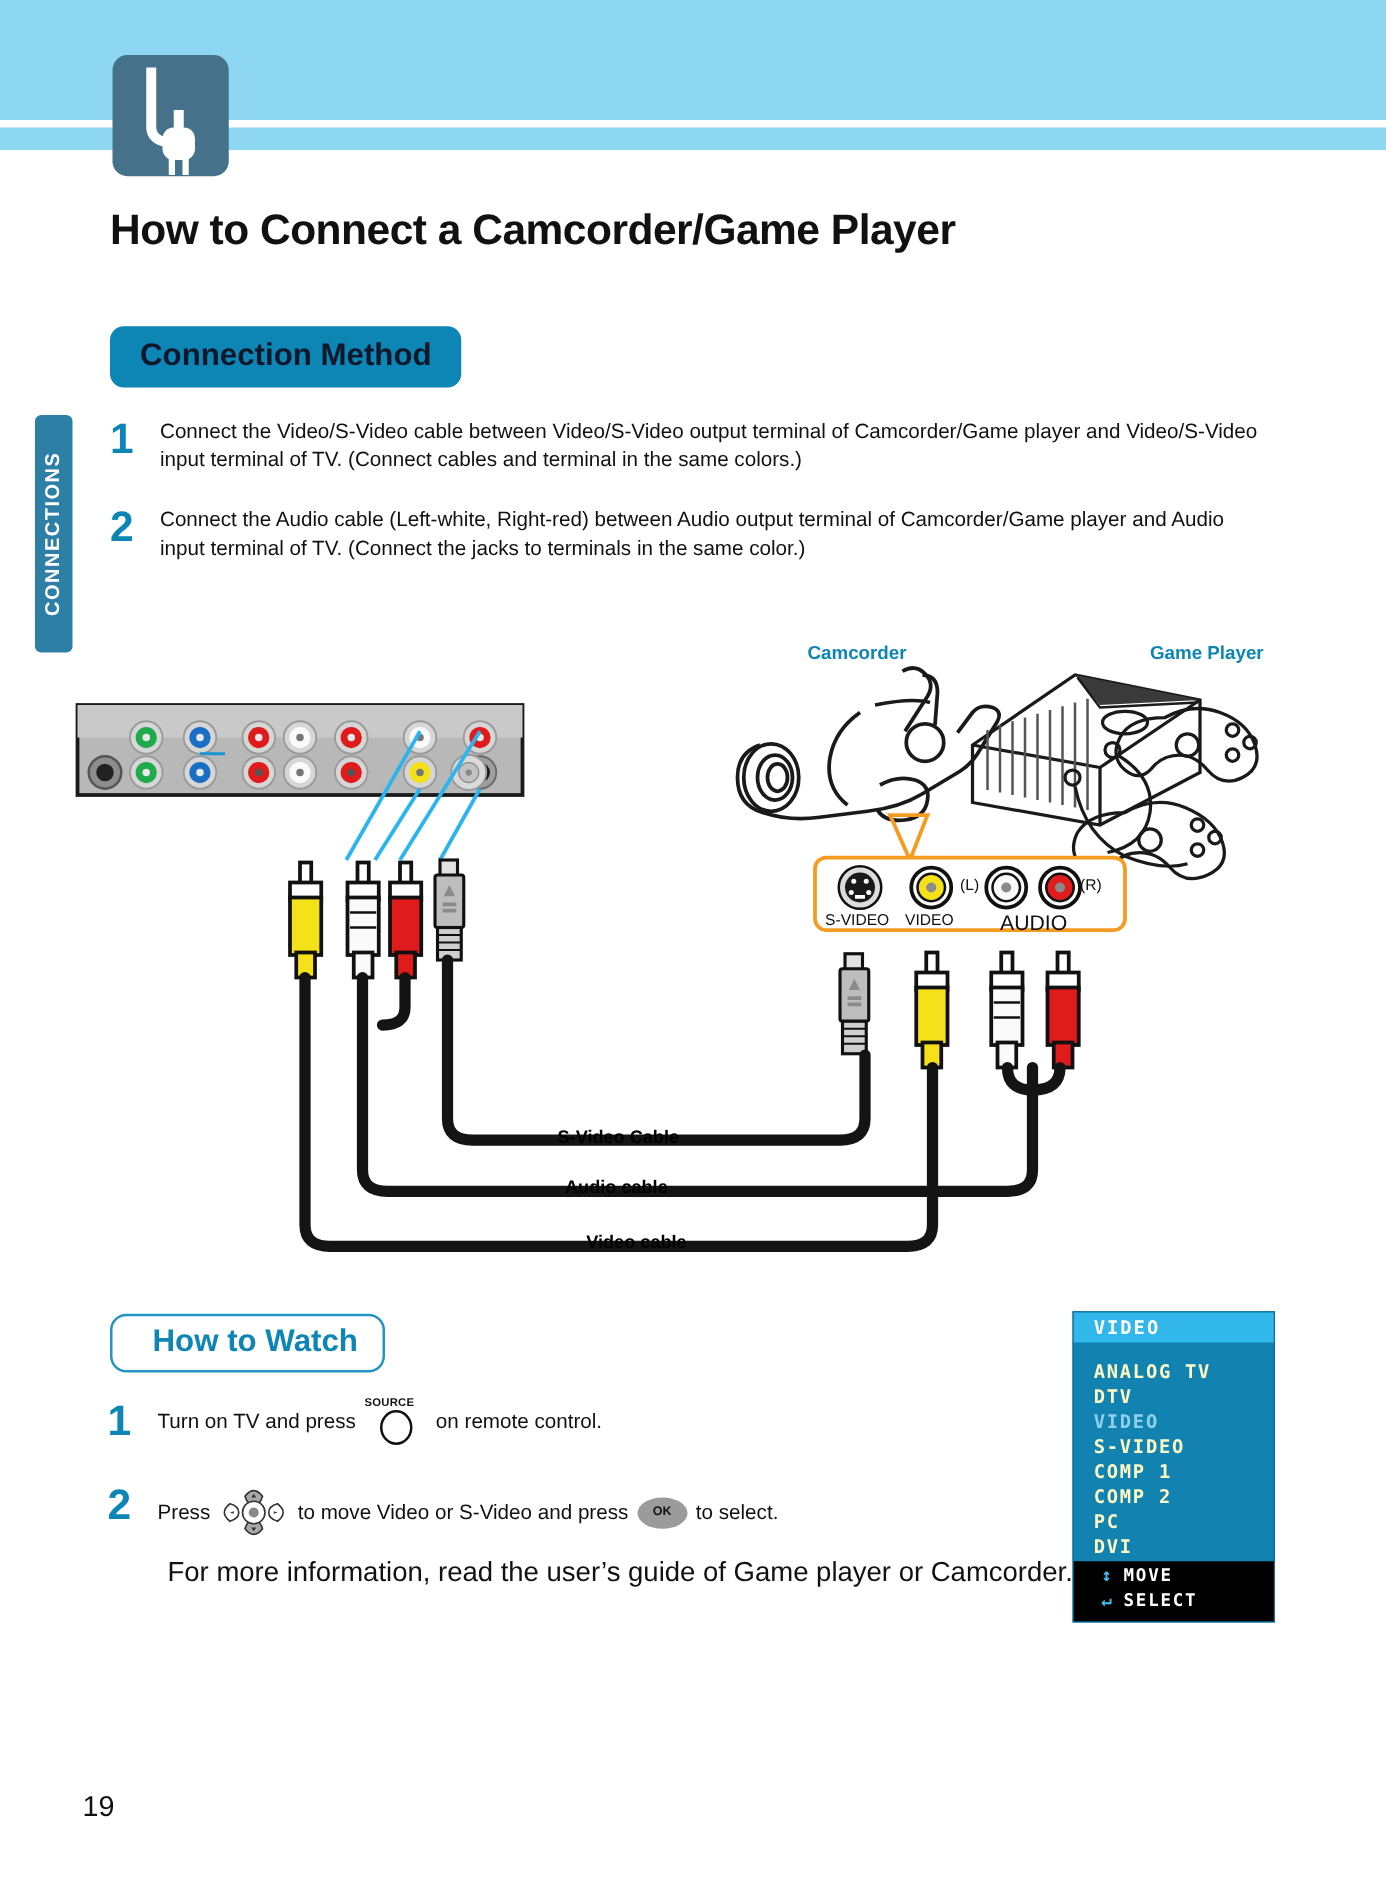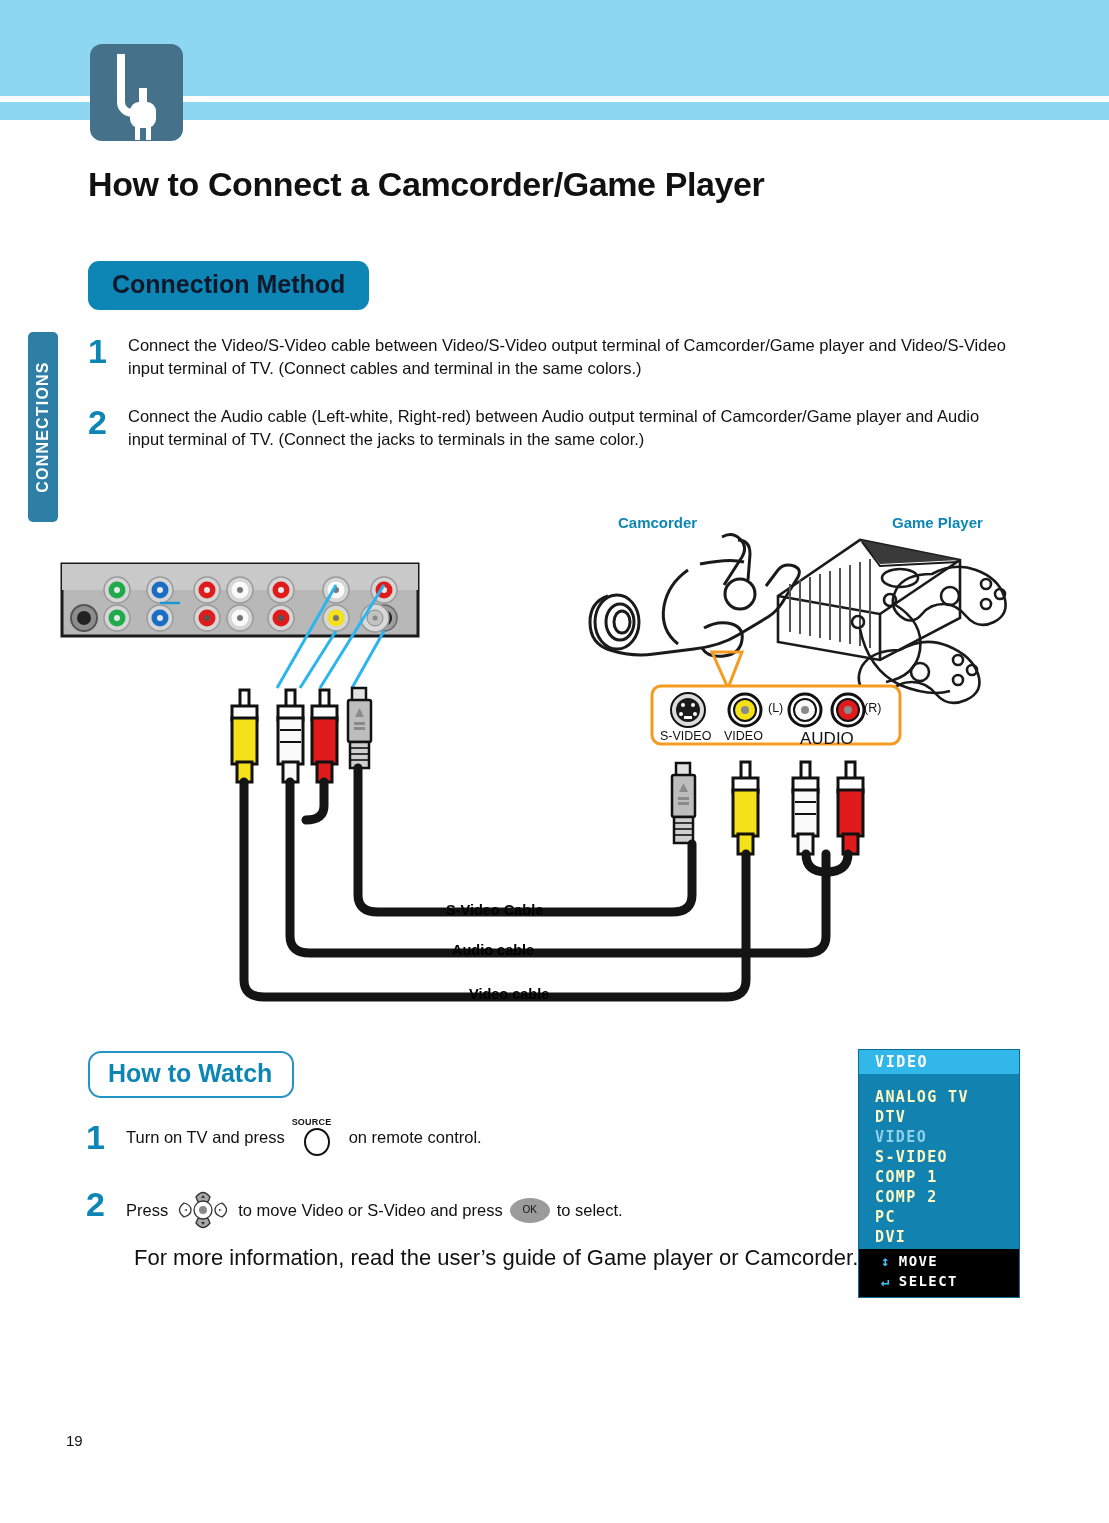--- a/index.html
+++ b/index.html
@@ -40,21 +40,21 @@
   }
   .pill-filled {
     position:absolute; left:88px; top:261px;
     background:#0d86b5; color:#0f172a; border-radius:11px;
     padding:7px 22px 9px 22px; font-size:25px; font-weight:bold;
     border:2px solid #0d86b5;
   }
   .pill-outline {
     position:absolute; left:88px; top:1051px;
     background:#fff; color:#0d86b5; border-radius:13px;
-    padding:6px 20px 8px 18px; font-size:25px; font-weight:bold;
+    padding:6px 20px 8px 32px; font-size:25px; font-weight:bold;
     border:2px solid #2494c4;
   }
 
   
   .step { position:absolute; display:flex; }
   .step .num {
     color:#0d86b5; font-size:34px; font-weight:bold; line-height:1;
     width:40px; flex:none;
   }
   .step .body { font-size:16.5px; color:#111; line-height:1.37; }
@@ -70,26 +70,26 @@
   .src-btn { position:relative; width:50px; height:34px; flex:none; }
   .src-btn .cap { position:absolute; left:0; top:-4px; width:50px; 
                   font-size:9px; font-weight:bold; letter-spacing:0.2px; color:#111; }
   .src-btn .circ { position:absolute; left:12px; top:8px; width:26px; height:28px;
                    border:2px solid #111; border-radius:50%; }
   
   .dpad { position:relative; width:56px; height:46px; flex:none; }
   
   .okbtn { width:40px; height:25px; border-radius:50%; background:#9b9b9b;
            display:flex; align-items:center; justify-content:center;
-           font-size:10px; font-weight:normal; color:#111; flex:none; }
+           font-size:10px; font-weight:bold; color:#111; flex:none; }
 
   
   #diagram { position:absolute; left:0; top:500px; width:1109px; height:545px; }
 
-  .dlabel { position:absolute; font-size:15px; font-weight:bold; color:#0d86b5; }
+  .dlabel { position:absolute; font-size:15px; font-weight:bold; color:#0d86b5;margin-left:28px; }
   .cbl-label { position:absolute; font-size:14.5px; font-weight:bold; color:#000000; }
 
   
   .osd { position:absolute; left:858px; top:1049px; width:162px; height:249px;
          background:#1283b0; border:1px solid #0c6b91; }
   .osd-title { height:24px; background:#31b7ea; color:#ffffff;
                font-size:15px; font-weight:bold; letter-spacing:1.6px;
                display:flex; align-items:center; padding-left:16px;
                font-family:"DejaVu Sans Mono", monospace; }
   .osd-list { padding:14px 0 8px 16px; }
@@ -97,21 +97,21 @@
               line-height:1.33; font-family:"DejaVu Sans Mono", monospace; }
   .osd-item.dim { color:#8fd0ea; }
   .osd-foot { position:absolute; left:0; bottom:0; width:100%; height:48px; background:#000;
               padding:2px 0 0 22px; }
   .osd-foot div { display:flex; align-items:center; gap:8px; color:#fff;
                   font-size:14px; font-weight:bold; letter-spacing:1.4px;
                   font-family:"DejaVu Sans Mono", monospace; line-height:1.45; }
   .osd-foot .gly { color:#3fc0f0; font-size:14px; }
 
   
-  .pageno { position:absolute; left:66px; top:1432px; font-size:15px; color:#111; }
+  .pageno { position:absolute; left:66px; top:1432px; font-size:23px; color:#111; }
 </style>
 </head>
 <body>
 
 <div class="hdr-band"></div>
 <div class="hdr-stripe"></div>
 <div class="hdr-logo">
   <svg width="93" height="97" viewBox="0 0 93 97">
     <path d="M31 10 L31 58 A11 11 0 0 0 53 58 L53 44" fill="none" stroke="#ffffff" stroke-width="8" stroke-linecap="butt"></path>
     <rect x="40" y="58" width="26" height="26" rx="9" fill="#ffffff"></rect>

